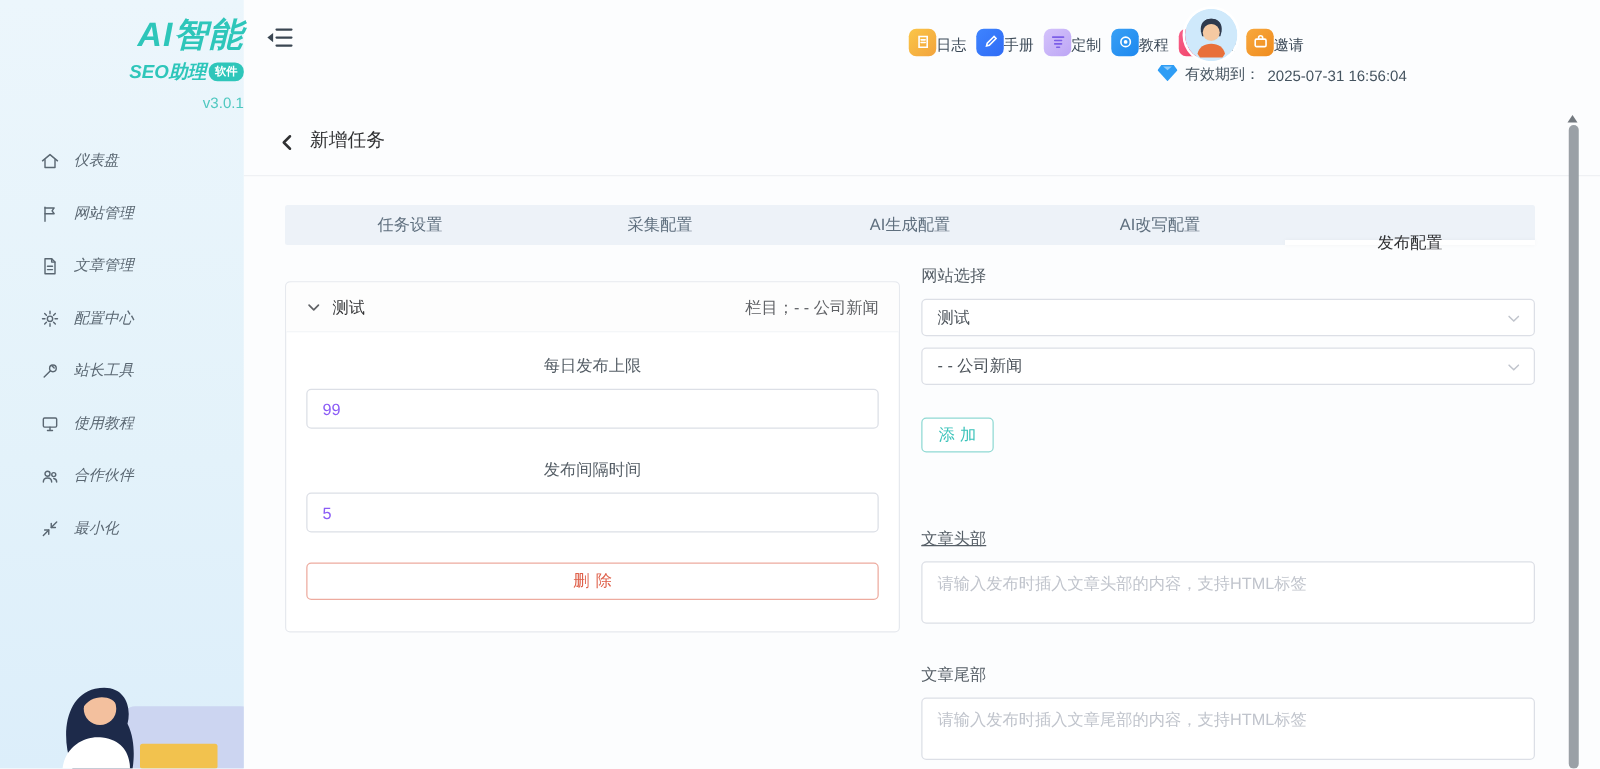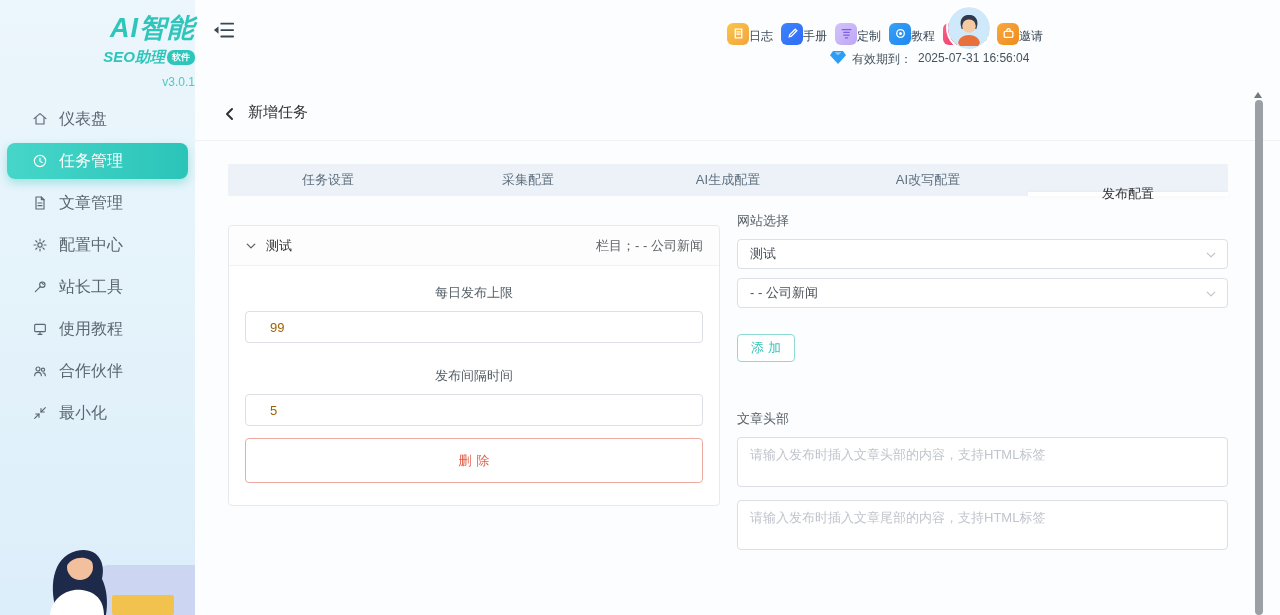--- a/index.html
+++ b/index.html
@@ -10,22 +10,22 @@
   
   .sidebar { position:absolute; left:0; top:0; width:195px; height:615px;
     background:linear-gradient(180deg,#ecf6fc 0%,#e3f2fa 60%,#dceefa 100%); z-index:2; }
   .logo { text-align:right; padding-top:10px; }
   .logo-title { font-size:27px; font-weight:bold; font-style:italic; color:#2ec6ba; letter-spacing:1px; }
   .logo-sub { font-size:15px; font-weight:bold; font-style:italic; color:#2ec6ba; margin-top:2px; }
   .logo-badge { display:inline-block; background:#2ec6ba; color:#fff; font-size:9px; font-style:normal;
     padding:1px 5px; border-radius:7px; vertical-align:2px; margin-left:2px; }
   .logo-version { font-size:12px; color:#4fc8c0; margin-top:8px; }
   .nav { margin-top:12px; }
-  .nav-item { display:flex; align-items:center; height:36px; margin:6px 7px; padding-left:25px;
-    color:#5a6772; font-size:16px; border-radius:8px; cursor:pointer; }
+  .nav-item { display:flex; align-items:flex-end; height:36px; margin:6px 7px; padding-left:25px;
+    color:#5a6772; font-size:12px; border-radius:8px; cursor:pointer;font-style:italic; }
   .nav-item .nav-icon { display:inline-flex; width:16px; height:16px; margin-right:11px; }
   .nav-item.active { background:linear-gradient(90deg,#46d6c9,#2bc4b9); color:#fff;
     box-shadow:0 4px 10px rgba(52,199,188,.4); }
   .nav-icon svg { width:16px; height:16px; stroke:currentColor; fill:none;
     stroke-width:1.7; stroke-linecap:round; stroke-linejoin:round; }
   .illustration { position:absolute; left:0; bottom:0; width:195px; height:100px; }
 
   
   .collapse-btn { position:absolute; left:213px; top:20px; width:22px; height:20px; cursor:pointer; z-index:3; }
   .collapse-btn svg { stroke:#3a4652; stroke-width:2; stroke-linecap:round; fill:#3a4652; }
@@ -34,21 +34,21 @@
   .qicon { width:22px; height:22px; border-radius:6px; display:flex; align-items:center; justify-content:center; }
   .q-logs   { background:linear-gradient(135deg,#fbc648,#f2a33c); }
   .q-manual { background:linear-gradient(135deg,#3e84ff,#2f6bf5); }
   .q-custom { background:linear-gradient(135deg,#d4c3fb,#bda6f5); }
   .q-tutorial { background:linear-gradient(135deg,#38a0f5,#1e88ef); }
   .q-renew  { background:linear-gradient(135deg,#f8608a,#ef3f63); }
   .q-invite { background:linear-gradient(135deg,#f8a93e,#ef8b1e); }
   .qlabel { font-size:12px; color:#3c4a58; margin-top:6px; }
   .avatar { position:absolute; left:948px; top:7px; width:42px; height:42px; border-radius:50%;
     overflow:hidden; cursor:pointer; z-index:3; box-shadow:0 0 0 2px #ffffff; }
-  .validity { position:absolute; left:830px; top:51px; display:flex; align-items:flex-start; gap:6px;
+  .validity { position:absolute; left:926px; top:51px; display:flex; align-items:flex-end; gap:6px;
     font-size:12px; color:#44535f; z-index:3; }
 
   
   .main { position:absolute; left:195px; top:0; width:1085px; height:615px; background:#fcfdfe; }
   .page-header { position:absolute; left:0; top:95px; width:100%; height:45px; }
   .back-btn { position:absolute; left:27px; top:11px; width:16px; height:16px; cursor:pointer; }
   .back-btn svg { stroke:#303133; stroke-width:2; fill:none; stroke-linecap:round; stroke-linejoin:round; }
   .page-title { position:absolute; left:53px; top:8px; font-size:15px; font-weight:400; color:#303133; }
   .header-divider { position:absolute; left:0; top:140px; width:100%; height:1px; background:#eff1f4; }
 
@@ -62,41 +62,41 @@
   .task-card { position:absolute; left:33px; top:225px; width:492px; height:281px; background:#fff;
     border:1px solid #e6e9ee; border-radius:4px; }
   .card-head { height:40px; display:flex; align-items:center; justify-content:space-between;
     padding:0 16px; border-bottom:1px solid #eef1f5; background:#fdfdfd; cursor:pointer;
     border-radius:4px 4px 0 0; }
   .card-title-wrap { display:flex; align-items:center; gap:9px; font-size:13px; color:#303133; }
   .card-title-wrap svg { stroke:#606266; stroke-width:1.8; fill:none; stroke-linecap:round; stroke-linejoin:round; }
   .card-col-info { font-size:13px; color:#606266; }
   .card-body { padding:6px 16px 0 16px; }
   .field-label { font-size:13px; color:#555e66; margin:12px 0 9px;text-align:center; }
-  .text-input { width:100%; height:32px; border:1px solid #dcdfe6; border-radius:4px; padding:0 24px;
-    font-size:13px; color:#a16207; background:#fff; outline:none;
+  .text-input { width:100%; height:32px; border:1px solid #dcdfe6; border-radius:4px; padding:0 12px;
+    font-size:13px; color:#8b5cf6; background:#fff; outline:none;
     font-family:"Liberation Sans","DejaVu Sans",sans-serif; }
-  .delete-btn { margin-top:12px; width:100%; height:45px; background:#fff; border:1px solid #edab9f;
+  .delete-btn { margin-top:24px; width:100%; height:30px; background:#fff; border:1px solid #edab9f;
     color:#df604a; border-radius:4px; font-size:13px; letter-spacing:5px; text-indent:5px;
     cursor:pointer; font-family:"Liberation Sans","DejaVu Sans",sans-serif; }
 
   
   .right-col { position:absolute; left:542px; top:200px; width:491px; }
   .rc-label { font-size:13px; color:#555e66; }
   .lbl-1 { margin-top:12px; }
   .select { position:relative; margin-top:9px; height:30px; border:1px solid #dcdfe6; border-radius:4px;
     background:#fff; display:flex; align-items:center; padding:0 30px 0 12px; font-size:13px;
     color:#4a5158; cursor:pointer; }
   .select .chev { position:absolute; right:10px; top:9px; }
   .chev svg { stroke:#c0c4cc; stroke-width:1.6; fill:none; stroke-linecap:round; stroke-linejoin:round; }
   .lbl-2 { margin-top:28px; }
   .add-btn { margin-top:26px; width:58px; height:28px; background:#fff; border:1px solid #8fd9d3;
     color:#3bc3ba; border-radius:4px; font-size:13px; letter-spacing:4px; text-indent:4px;
     cursor:pointer; font-family:"Liberation Sans","DejaVu Sans",sans-serif; }
-  .lbl-3 { margin-top:48px; }
+  .lbl-3 { margin-top:60px;text-decoration:underline; }
   .lbl-4 { margin-top:27px; }
   .area-input { margin-top:9px; width:100%; height:50px; border:1px solid #dcdfe6; border-radius:4px;
     padding:8px 12px; font-size:13px; color:#4a5158; resize:none; outline:none; background:#fff;
     font-family:"Liberation Sans","DejaVu Sans",sans-serif; }
   .area-input::placeholder { color:#c0c4cc; }
 
   
   .scroll-thumb { position:absolute; right:17px; top:100px; bottom:0; width:8px;
     background:#9aa0a6; border-radius:4px; z-index:4; cursor:pointer; }
   .scroll-arrow { position:absolute; right:18px; top:92px; width:0; height:0; z-index:4;
@@ -120,28 +120,28 @@
     <div class="nav">
       <div class="nav-item">
         <span class="nav-icon">
             <svg viewBox="0 0 24 24">
               <path d="M3 11.5L12 4l9 7.5"></path>
               <path d="M6 10v9.5h12V10"></path>
             </svg>
           </span>
         <span>仪表盘</span>
       </div>
-      <div class="nav-item active">
-        <span class="nav-icon">
-            <svg viewBox="0 0 24 24">
-              <circle cx="12" cy="12" r="8.5"></circle>
-              <path d="M12 7.5v4.8l3.3 1.9"></path>
-            </svg>
-          </span>
-        <span>任务管理</span>
+      <div class="nav-item">
+        <span class="nav-icon">
+            <svg viewBox="0 0 24 24">
+              <path d="M6 21V4"></path>
+              <path d="M6 5h11l-2.5 3.5L17 12H6"></path>
+            </svg>
+          </span>
+        <span>网站管理</span>
       </div>
       <div class="nav-item">
         <span class="nav-icon">
             <svg viewBox="0 0 24 24">
               <path d="M6 3h8l4 4v14H6z"></path>
               <path d="M14 3v4h4"></path>
               <path d="M9 12h6M9 16h6"></path>
             </svg>
           </span>
         <span>文章管理</span>
@@ -350,20 +350,21 @@
               <path d="M3 5.5l5 5 5-5"></path>
             </svg>
         </span>
       </div>
 
       <button class="add-btn">添加</button>
 
       <div class="rc-label lbl-3">文章头部</div>
       <textarea class="area-input" placeholder="请输入发布时插入文章头部的内容，支持HTML标签" style=""></textarea>
 
+      <div class="rc-label lbl-4">文章尾部</div>
       <textarea class="area-input" placeholder="请输入发布时插入文章尾部的内容，支持HTML标签" style=""></textarea>
     </div>
   </div>
 
   <div class="scroll-arrow"></div>
   <div class="scroll-thumb"></div>
 
 </div>
 
 </body></html>

